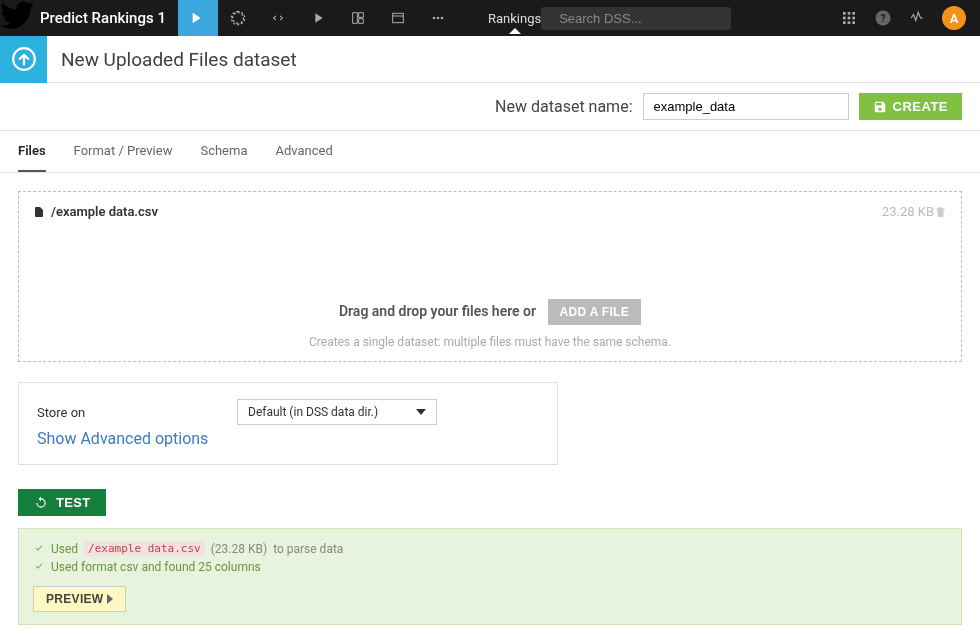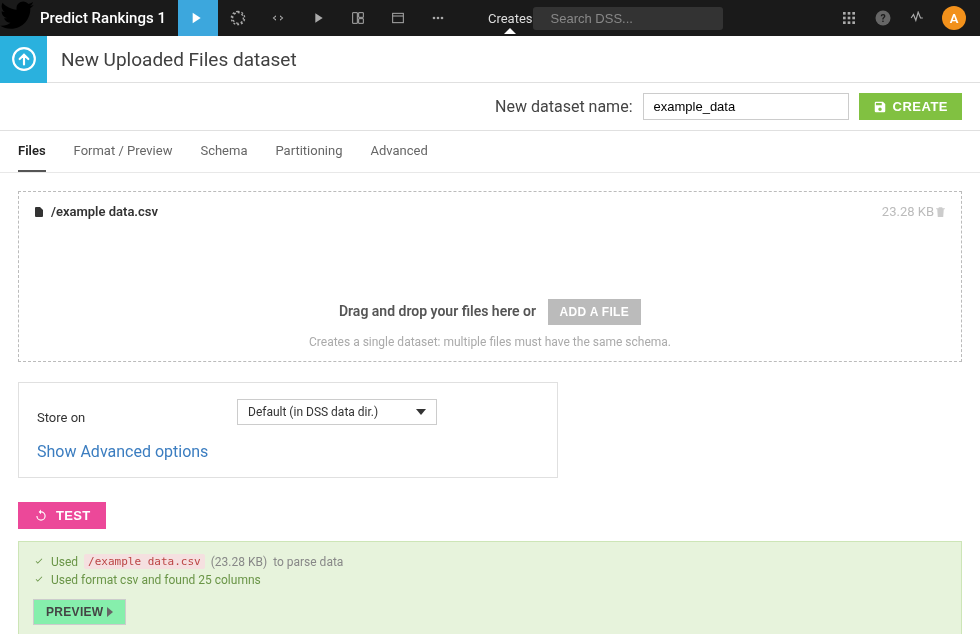--- a/index.html
+++ b/index.html
@@ -50,35 +50,35 @@
 .file-row { display: flex; align-items: center; justify-content: space-between; margin-bottom: 80px; }
 .file-left { display: flex; align-items: center; gap: 6px; font-size: 13px; color: #333; font-weight: 600; }
 .file-left svg { width: 12px; height: 14px; fill: #333; }
 .file-right { display: flex; align-items: center; color: #bbb; font-size: 13px; }
 .file-right svg { width: 13px; height: 14px; fill: #ccc; cursor: pointer; }
 .drop-instruction { text-align: center; color: #555; font-size: 14px; font-weight: 600; }
 .add-file-btn { background: #bbb; color: #fff; border: none; padding: 6px 12px; font-size: 12px; font-weight: 600; cursor: pointer; margin-left: 8px; letter-spacing: 0.3px; }
 .drop-hint { text-align: center; color: #aaa; font-size: 12px; margin-top: 10px; }
 
 .store-box { border: 1px solid #e0e0e0; padding: 16px 18px; width: 540px; margin-bottom: 24px; }
-.store-row { display: flex; align-items: flex-end; margin-bottom: 17px; }
+.store-row { display: flex; align-items: center; margin-bottom: 4px; }
 .store-label { width: 200px; font-size: 13px; color: #333; }
 .store-select { border: 1px solid #ccc; padding: 5px 10px; width: 200px; font-size: 12px; background: #fff; cursor: pointer; display: flex; justify-content: space-between; align-items: center; }
 .store-select svg { width: 10px; height: 6px; }
 .advanced-link { color: #3b7dc0; font-size: 16px; cursor: pointer; }
 
-.test-btn { background: #ec4899; color: #fff; border: none; padding: 6px 16px; font-size: 13px; font-weight: 600; cursor: pointer; display: flex; align-items: center; gap: 8px; letter-spacing: 0.3px; }
+.test-btn { background: #15803d; color: #fff; border: none; padding: 6px 16px; font-size: 13px; font-weight: 600; cursor: pointer; display: flex; align-items: center; gap: 8px; letter-spacing: 0.3px; }
 .test-btn svg { width: 14px; height: 14px; fill: currentColor; }
 
 .result-box { background: #e7f3dc; border: 1px solid #cde5b7; padding: 12px 14px; margin-top: 12px; }
 .result-line { display: flex; align-items: center; gap: 6px; color: #6a9547; font-size: 12px; margin-bottom: 4px; }
 .result-line svg { width: 12px; height: 10px; fill: #6a9547; flex-shrink: 0; }
 .result-code { background: #f5e0e0; color: #b44; padding: 1px 4px; border-radius: 2px; font-family: monospace; font-size: 11px; }
 .result-gray { color: #888; }
-.preview-btn { background: #86efac; border: 1px solid #ccc; padding: 5px 12px; font-size: 12px; font-weight: 600; cursor: pointer; margin-top: 8px; display: inline-flex; align-items: center; gap: 4px; letter-spacing: 0.3px; color: #444; }
+.preview-btn { background: #fef9c3; border: 1px solid #ccc; padding: 5px 12px; font-size: 12px; font-weight: 600; cursor: pointer; margin-top: 8px; display: inline-flex; align-items: center; gap: 4px; letter-spacing: 0.3px; color: #444; }
 .preview-btn svg { width: 6px; height: 10px; }
 </style>
 </head>
 <body>
 
 <div class="topbar">
   <div class="topbar-left">
     <div class="logo-bird">
       <svg viewBox="0 0 24 24">
           <path d="M23 3c-1 .5-2 .8-3 1 1-.6 1.7-1.5 2-2.6-1 .6-2 1-3 1.2C18 1.6 16.8 1 15.5 1c-2.5 0-4.5 2-4.5 4.5 0 .4 0 .7.1 1C7.3 6.3 4 4.5 1.7 1.9c-.4.7-.6 1.5-.6 2.3 0 1.6.8 3 2 3.8-.7 0-1.4-.2-2-.5v.1c0 2.2 1.5 4 3.6 4.4-.4.1-.8.2-1.2.2-.3 0-.6 0-.8-.1.6 1.8 2.3 3.1 4.3 3.1-1.6 1.2-3.5 2-5.7 2-.4 0-.7 0-1.1-.1 2 1.3 4.4 2 7 2 8.4 0 13-7 13-13v-.6c.9-.6 1.7-1.4 2.3-2.3z"></path>
@@ -120,21 +120,21 @@
       <div class="topbar-icon">
           <svg viewBox="0 0 24 24">
             <circle cx="6" cy="12" r="2"></circle>
             <circle cx="12" cy="12" r="2"></circle>
             <circle cx="18" cy="12" r="2"></circle>
           </svg>
         </div>
     </div>
   </div>
   <div class="topbar-center">
-    <div class="datasets-label">Creates</div>
+    <div class="datasets-label">Rankings</div>
     <div class="search-box">
       <svg viewBox="0 0 24 24">
           <path d="M10 2a8 8 0 016.32 12.9l5.4 5.4-1.42 1.4-5.4-5.38A8 8 0 1110 2zm0 2a6 6 0 100 12 6 6 0 000-12z"></path>
         </svg>
       <input class="search-input" placeholder="Search DSS..." style="">
     </div>
   </div>
   <div class="topbar-right">
     <div class="topbar-right-icon">
         <svg viewBox="0 0 24 24" width="16" height="16">
@@ -182,21 +182,20 @@
         <path d="M17 3H5a2 2 0 00-2 2v14a2 2 0 002 2h14a2 2 0 002-2V7l-4-4zm-5 16a3 3 0 110-6 3 3 0 010 6zm3-10H5V5h10v4z"></path>
       </svg>
     <span>CREATE</span>
   </button>
 </div>
 
 <div class="tabs">
   <div class="tab active">Files</div>
   <div class="tab">Format / Preview</div>
   <div class="tab">Schema</div>
-  <div class="tab">Partitioning</div>
   <div class="tab">Advanced</div>
 </div>
 
 <div class="content">
   <div class="dropzone">
     <div class="file-row">
       <div class="file-left">
         <svg viewBox="0 0 24 24">
             <path d="M14 2H6a2 2 0 00-2 2v16a2 2 0 002 2h12a2 2 0 002-2V8l-6-6z"></path>
           </svg>

